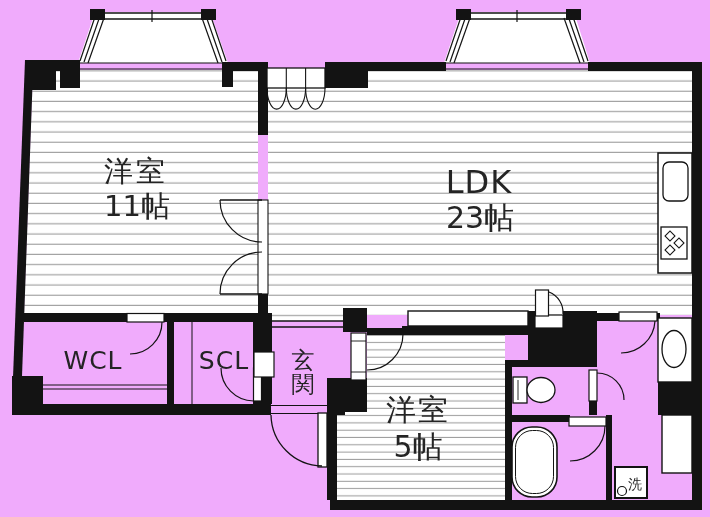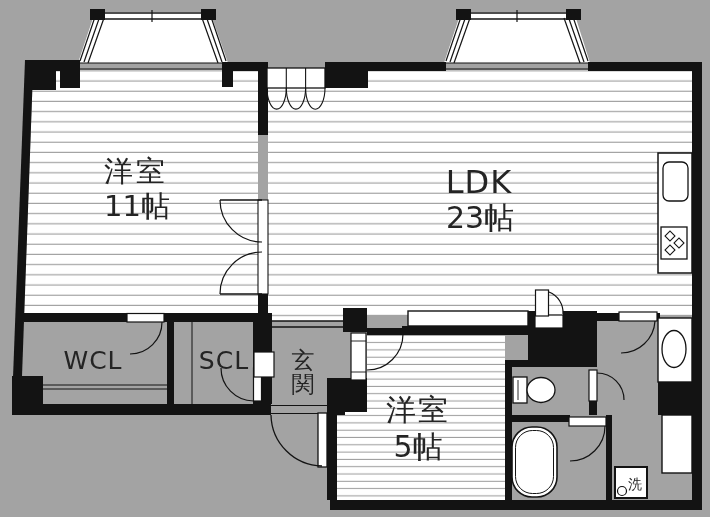--- a/index.html
+++ b/index.html
@@ -1,16 +1,16 @@
 <!DOCTYPE html>
 <html><head>
 <meta charset="utf-8">
 <style>
   html,body{margin:0;padding:0;background:#fff;}
-  .plan-wrap{position:relative;width:710px;height:517px;background:#a3a3a3;overflow:hidden;
+  .plan-wrap{position:relative;width:710px;height:517px;background:#f0abfc;overflow:hidden;
              font-family:"DejaVu Sans","Liberation Sans",sans-serif;}
   svg{display:block}
   text{fill:#242424;font-family:"DejaVu Sans","Liberation Sans",sans-serif;font-weight:500;}
 </style>
 </head>
 <body>
 
 <div class="plan-wrap">
 <svg width="710" height="517" viewBox="0 0 710 517">
   <defs>

